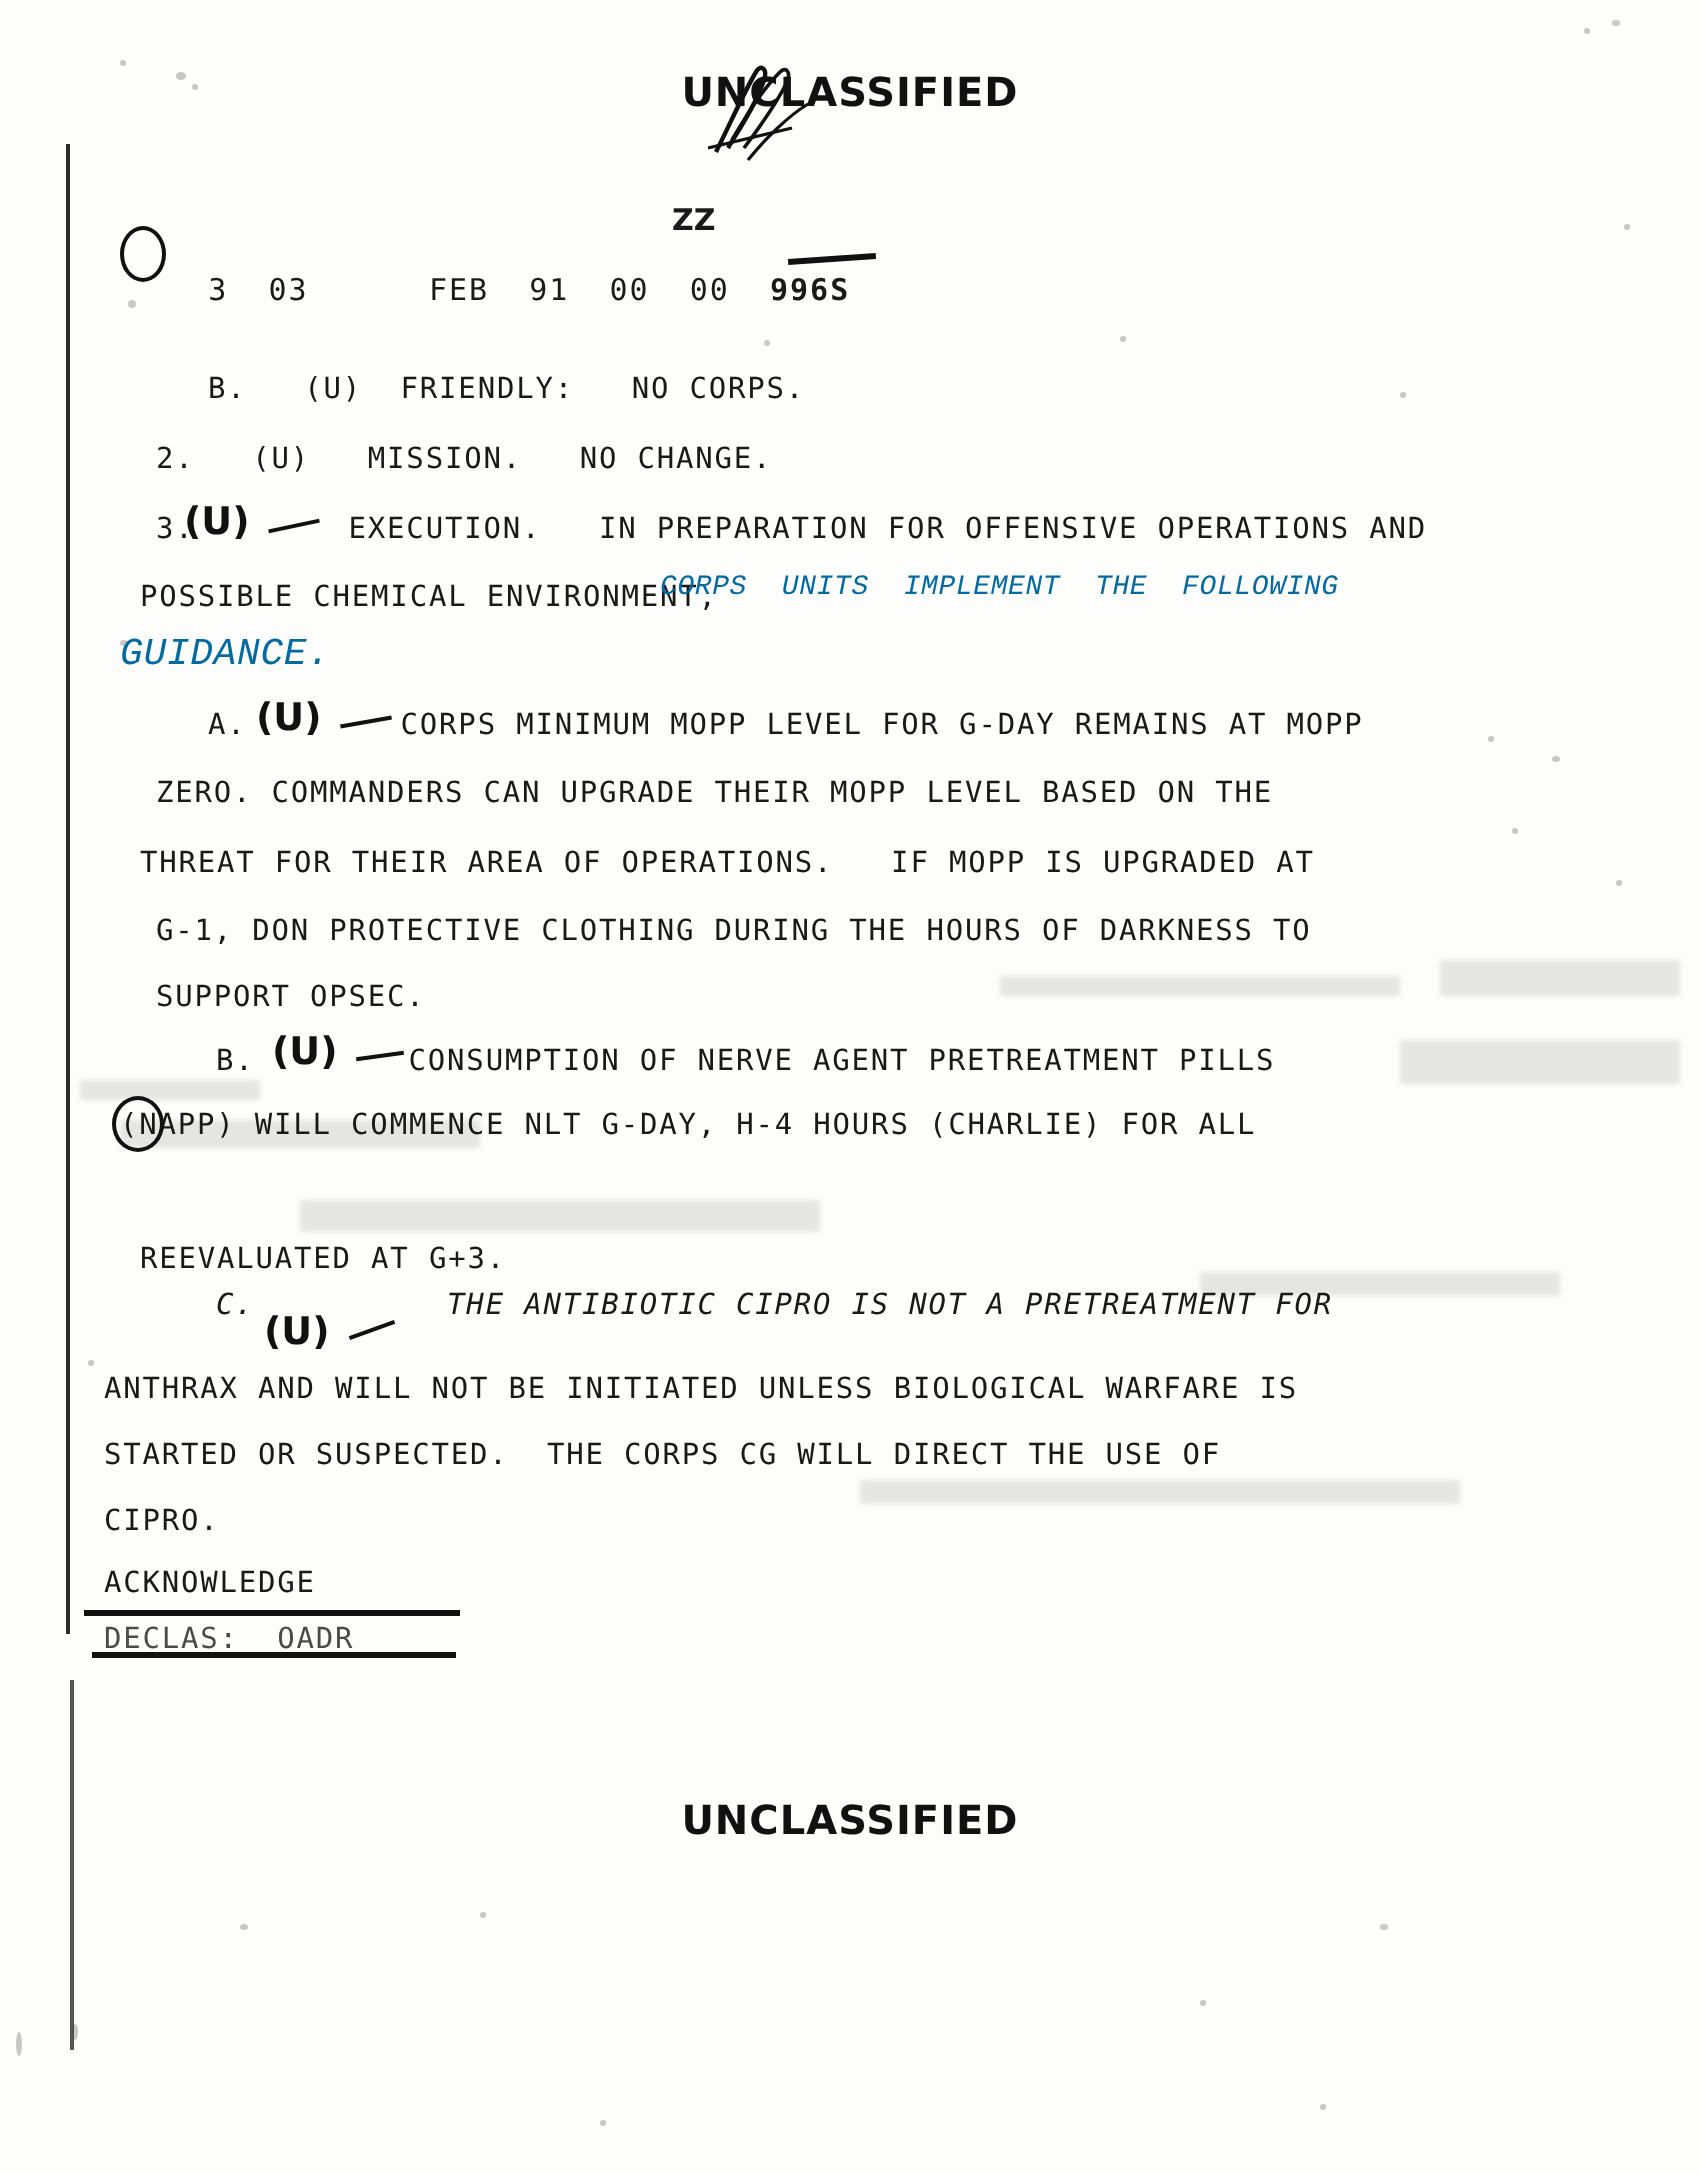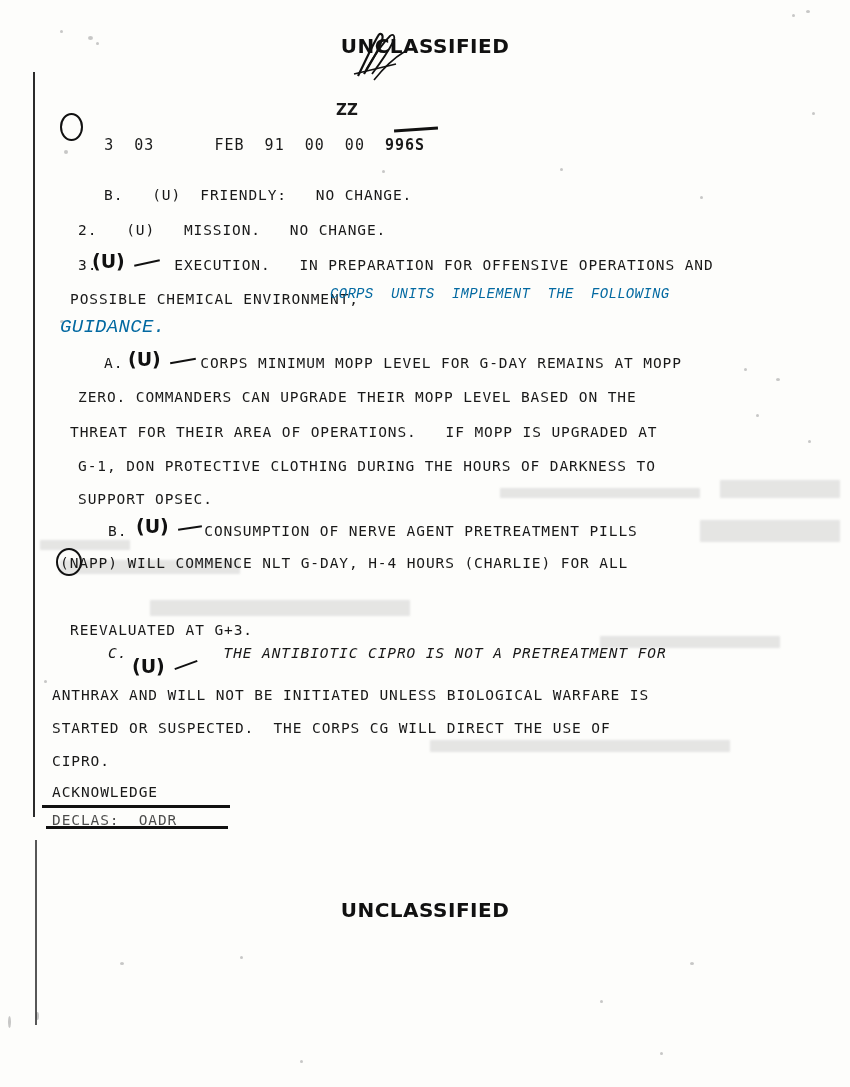--- a/index.html
+++ b/index.html
@@ -203,21 +203,21 @@
   <div id="margin-rule"></div>
   <div id="margin-rule-2"></div>
 
   <div id="dtg-circle"></div>
   <div id="dtg">
     <span>3  03</span><span style="letter-spacing:1px;">      </span><span>FEB  91</span><span>  </span><span>00  00</span><span>  </span><span style="font-weight:bold;">996S</span>
     <span class="zz">ZZ</span>
   </div>
   <div id="dtg-strike"></div>
 
-  <div class="line" style="left:104px; top:187px;">B.   (U)  FRIENDLY:   NO CHANGE.</div>
+  <div class="line" style="left:104px; top:187px;">B.   (U)  FRIENDLY:   NO CORPS.</div>
   <div class="line" style="left:78px;  top:222px;">2.   (U)   MISSION.   NO CHANGE.</div>
 
   <div class="line" style="left:78px;  top:257px;">3.        EXECUTION.   IN PREPARATION FOR OFFENSIVE OPERATIONS AND</div>
   <div class="hand-u" style="left:92px; top:250px;">(U)</div>
   <div class="strike" style="left:134px;top:262px;width:26px;transform:rotate(-12deg);"></div>
 
   <div class="line" style="left:70px; top:291px;text-align:center;">POSSIBLE CHEMICAL ENVIRONMENT,</div>
   <div class="hand" style="left:330px; top:286px; font-size:14px; letter-spacing:0.3px;">CORPS  UNITS  IMPLEMENT  THE  FOLLOWING</div>
   <div class="hand" style="left:60px; top:316px; font-size:19px; letter-spacing:0.3px;">GUIDANCE.</div>
 

